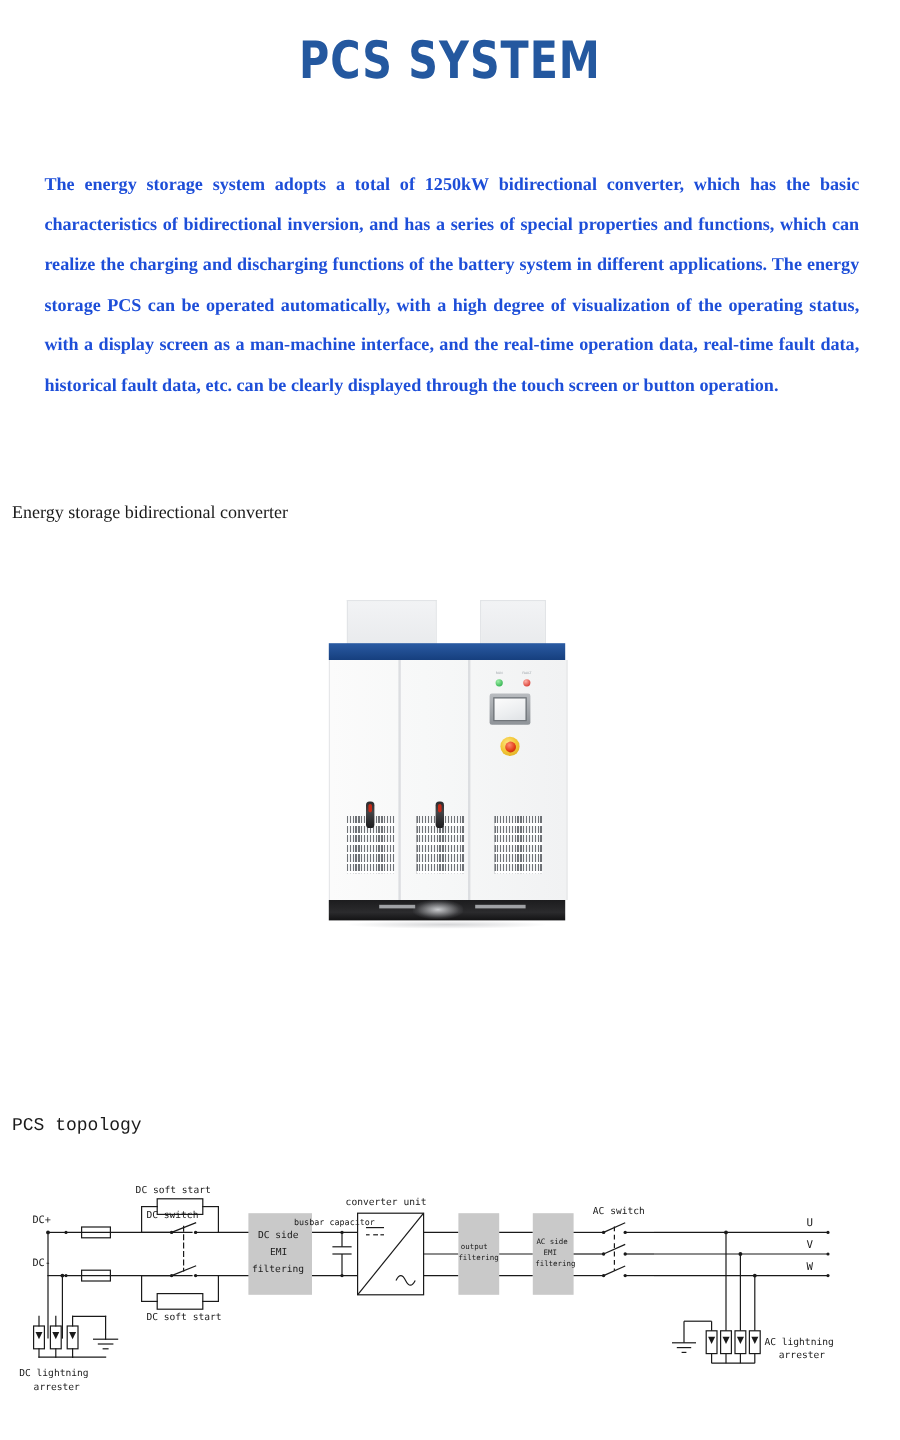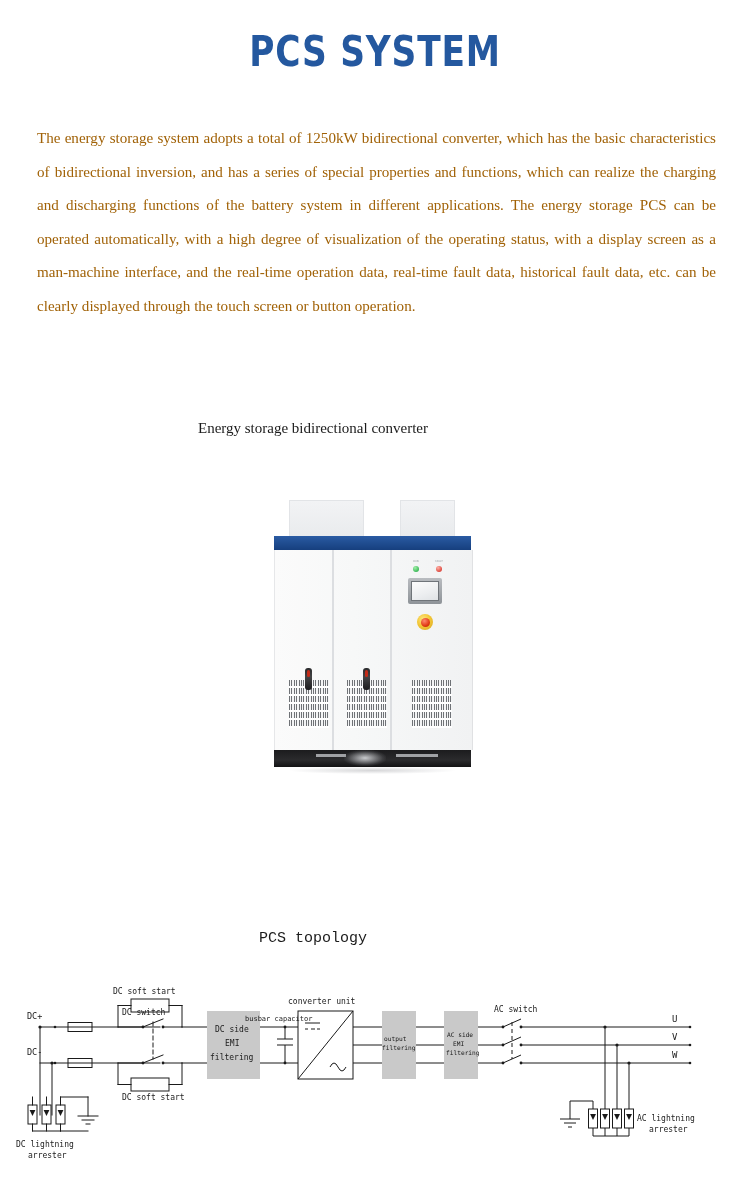--- a/index.html
+++ b/index.html
@@ -29,37 +29,37 @@
     letter-spacing: 1px;
     color: #24589f;
     transform: scaleX(0.80);
     transform-origin: center center;
     white-space: nowrap;
   }
 
   
   .body-copy {
     position: absolute;
-    top: 122px;
+    top: 138px;
     left: 37px;
     width: 679px;
     font-size: 15.1px;
     line-height: 33.5px;
     text-align: justify;
     text-justify: inter-word;
-    font-weight: normal;
-    color: #a16207;
+    font-weight: bold;
+    color: #1d4ed8;
   }
 
   
   .caption {
     position: absolute;
     width: 626px;
-    left: 0;
-    text-align: center;
+    left: 10px;
+    text-align: left;
     font-size: 15px;
     color: #1b1b1b;
   }
   .caption-product { top: 420px; }
   .caption-topology { top: 930px; font-family: Liberation Mono, monospace; }
 
   
   .photo {
     position: absolute;
     left: 272px;

